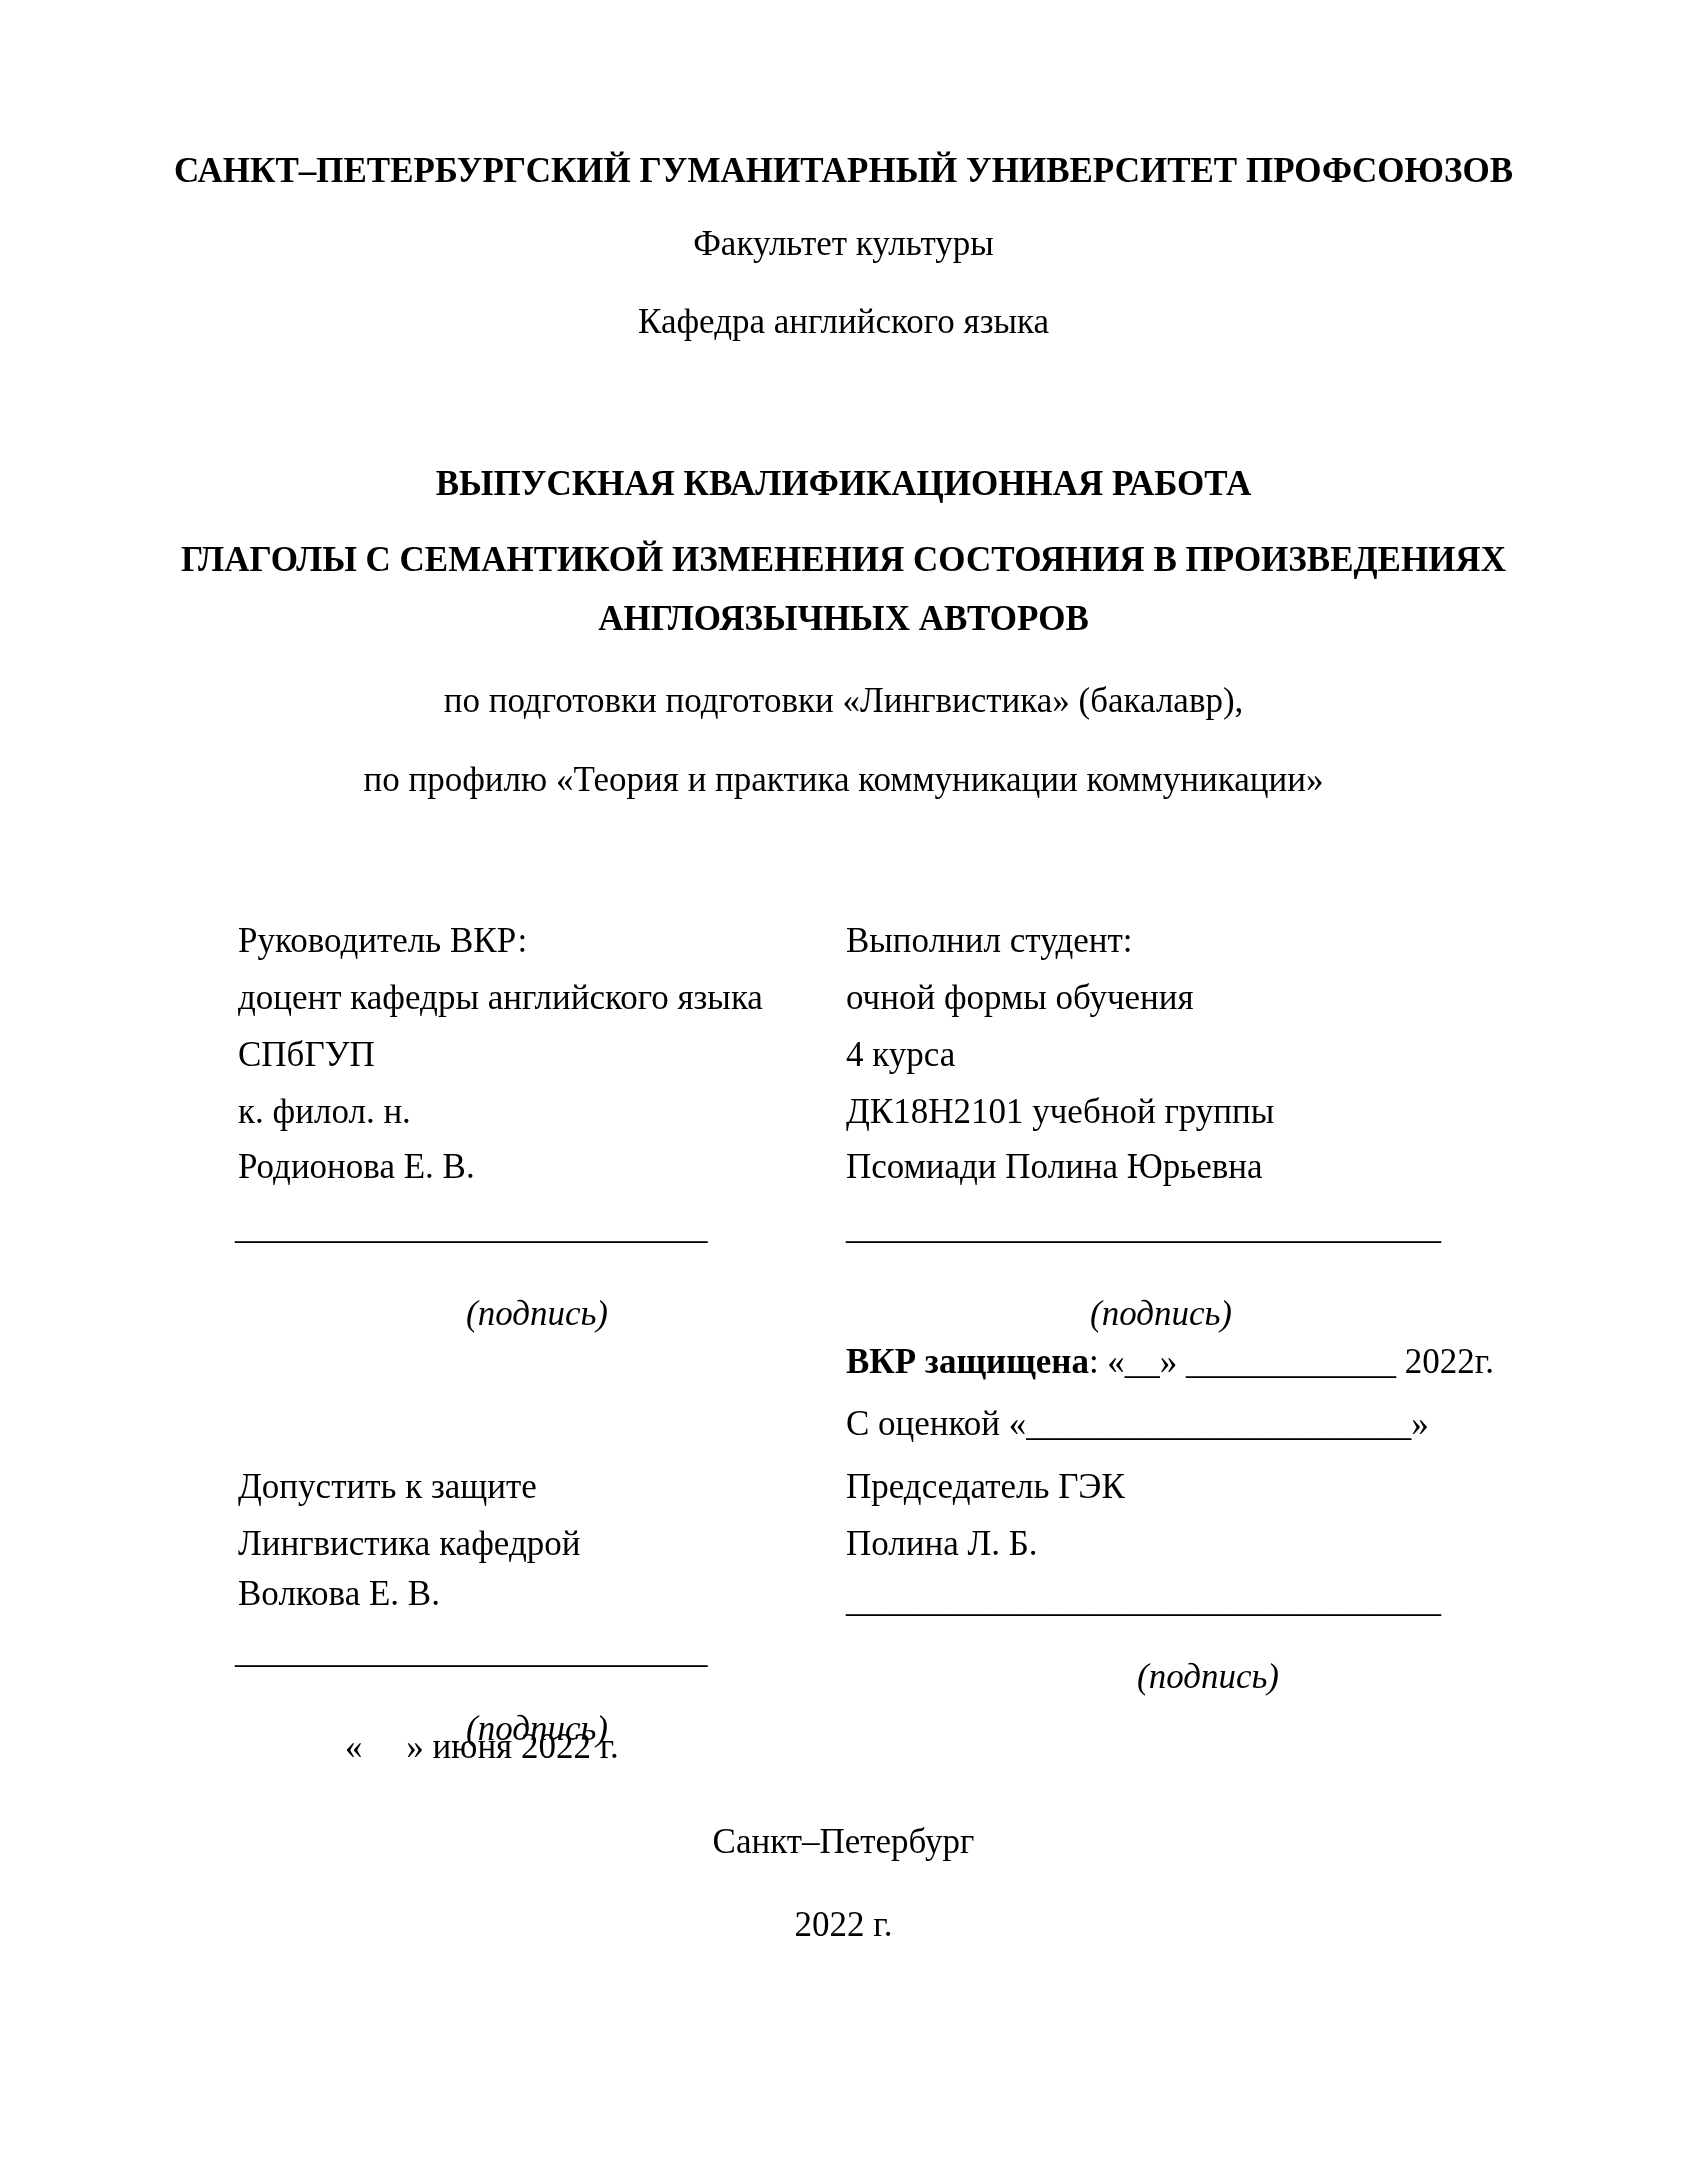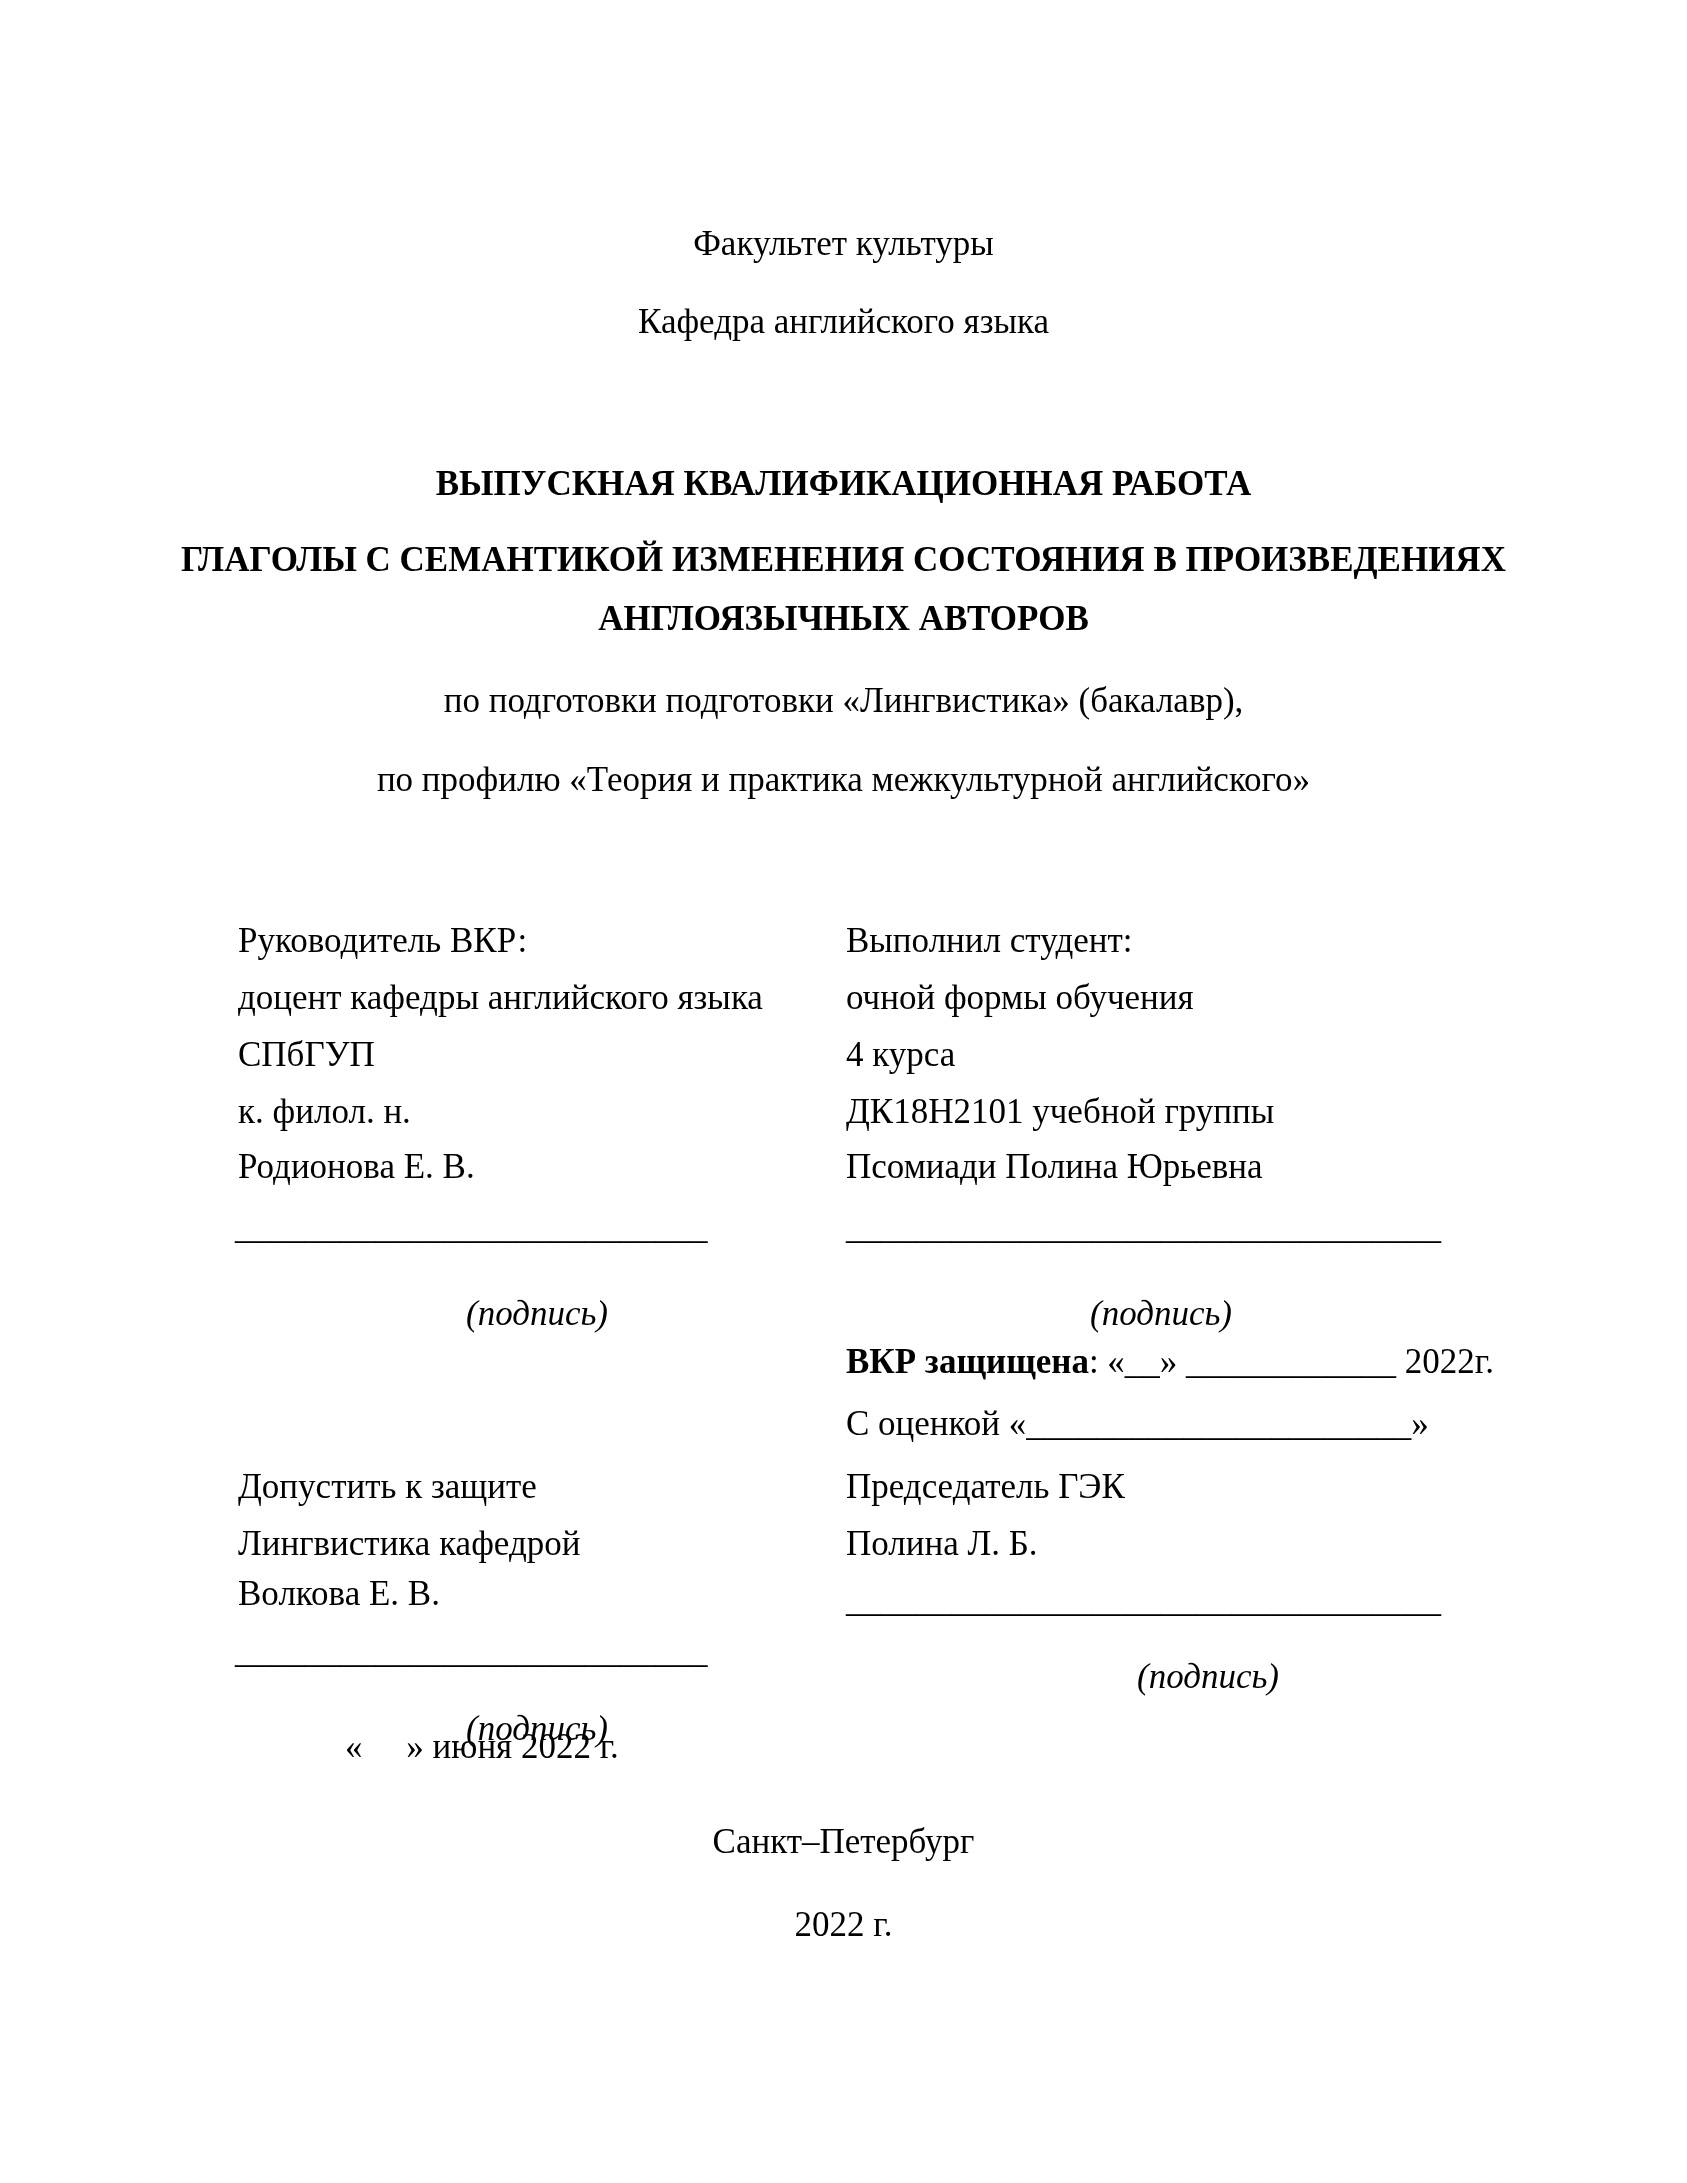--- a/index.html
+++ b/index.html
@@ -24,28 +24,29 @@
   .centered { left: 0; width: 100%; text-align: center; }
   .b { font-weight: bold; }
   .i { font-style: italic; margin-top: 36px; }
   .sig { letter-spacing: 0; }
 </style>
 </head>
 <body>
 
 <div class="page">
 
+  <div class="line centered b" style="top:151px">САНКТ–ПЕТЕРБУРГСКИЙ ГУМАНИТАРНЫЙ УНИВЕРСИТЕТ ПРОФСОЮЗОВ</div>
   <div class="line centered" style="top:224px">Факультет культуры</div>
   <div class="line centered" style="top:302px">Кафедра английского языка</div>
 
   <div class="line centered b" style="top:540px">ГЛАГОЛЫ С СЕМАНТИКОЙ ИЗМЕНЕНИЯ СОСТОЯНИЯ В ПРОИЗВЕДЕНИЯХ</div>
   <div class="line centered b" style="top:464px">ВЫПУСКНАЯ КВАЛИФИКАЦИОННАЯ РАБОТА</div>
   <div class="line centered b" style="top:599px">АНГЛОЯЗЫЧНЫХ АВТОРОВ</div>
   <div class="line centered" style="top:681px">по подготовки подготовки «Лингвистика» (бакалавр),</div>
-  <div class="line centered" style="top:760px">по профилю «Теория и практика межкультурной английского»</div>
+  <div class="line centered" style="top:760px">по профилю «Теория и практика коммуникации коммуникации»</div>
 
   <div class="line" style="left:238px; top:921px">Руководитель ВКР:</div>
   <div class="line" style="left:238px; top:978px">доцент кафедры английского языка</div>
   <div class="line" style="left:238px; top:1035px">СПбГУП</div>
   <div class="line" style="left:238px; top:1092px">к. филол. н.</div>
   <div class="line" style="left:238px; top:1147px">Родионова Е. В.</div>
   <div class="line sig" style="left:235px; top:1207px">___________________________</div>
   <div class="line i" style="left:466px; top:1258px">(подпись)</div>
 
   <div class="line" style="left:846px; top:921px">Выполнил студент:</div>

